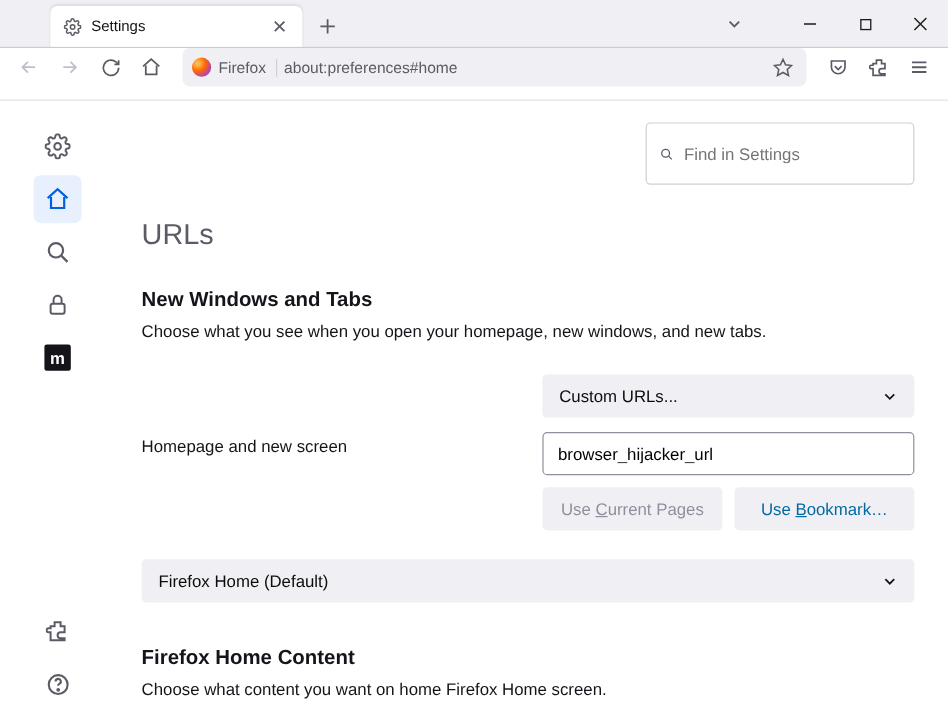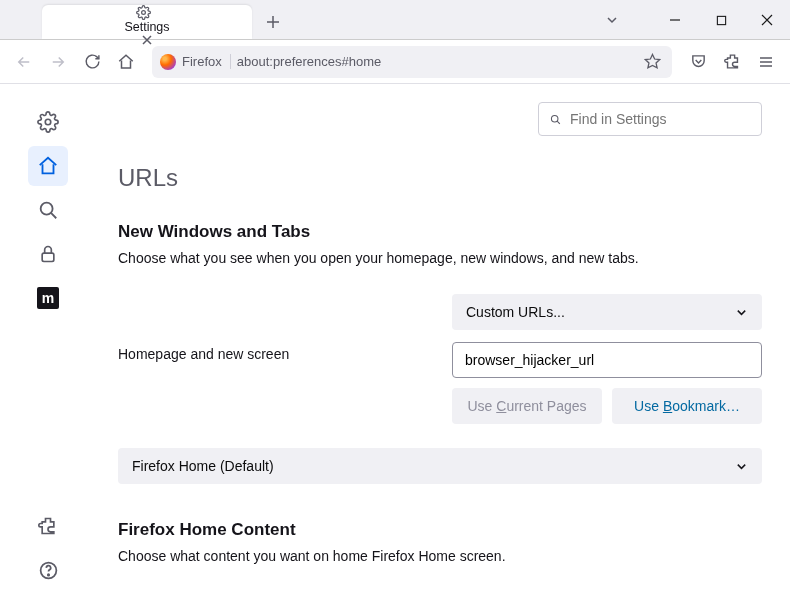--- a/index.html
+++ b/index.html
@@ -1,50 +1,50 @@
 <!DOCTYPE html>
 <html><head>
 <meta charset="utf-8">
 <style>
 * { box-sizing: border-box; margin: 0; padding: 0; }
 body { font-family: "Segoe UI", Arial, sans-serif; font-size: 13px; color: #0c0c0d; width: 790px; height: 602px; background: #fff; overflow: hidden; position: relative; }
 
 
 .titlebar { height: 40px; background: #f0f0f4; display: flex; align-items: flex-end; padding-left: 42px; position: relative; border-bottom: 1px solid #ccc; }
-.tab { height: 34px; background: #fff; border-radius: 6px 6px 0 0; display: flex; align-items: center; padding: 0 10px; min-width: 210px; position: relative; margin-bottom: 0; box-shadow: 0 -1px 2px rgba(0,0,0,0.08); flex-direction: column; }
+.tab { height: 34px; background: #fff; border-radius: 6px 6px 0 0; display: flex; align-items: center; padding: 0 10px; min-width: 210px; position: relative; margin-bottom: 0; box-shadow: 0 -1px 2px rgba(0,0,0,0.08); }
 .tab-icon { width: 16px; height: 16px; display: flex; align-items: center; justify-content: center; margin-right: 8px; }
 .tab-title { flex: 1; font-size: 12.5px; color: #15141a; }
 .tab-close { width: 18px; height: 18px; display: flex; align-items: center; justify-content: center; color: #5b5b66; cursor: pointer; border-radius: 3px; }
 .newtab-btn { width: 30px; height: 30px; display: flex; align-items: center; justify-content: center; color: #5b5b66; margin-left: 6px; margin-bottom: 2px; cursor: pointer; border-radius: 4px; }
 .win-controls { position: absolute; right: 0; top: 0; height: 40px; display: flex; align-items: center; }
 .win-chevron { width: 40px; height: 40px; display: flex; align-items: center; justify-content: center; color: #5b5b66; }
 .win-btn { width: 46px; height: 40px; display: flex; align-items: center; justify-content: center; color: #1b1b1b; cursor: pointer; }
 .win-gap { width: 20px; }
 
 
-.toolbar { height: 44px; display: flex; align-items: center; padding: 0 8px; gap: 2px; border-bottom: 1px solid #e0e0e6; }
+.toolbar { height: 44px; display: flex; align-items: flex-start; padding: 0 8px; gap: 2px; border-bottom: 1px solid #e0e0e6; }
 .tb-btn { width: 32px; height: 32px; display: flex; align-items: center; justify-content: center; color: #5b5b66; border-radius: 4px; cursor: pointer; }
 .tb-btn.disabled { color: #bfbfc9; cursor: default; }
 .urlbar { flex: 1; height: 32px; background: #f0f0f4; border-radius: 6px; display: flex; align-items: center; padding: 0 8px; margin: 0 8px; gap: 6px; }
 .ff-logo { width: 16px; height: 16px; background: radial-gradient(circle at 30% 30%, #ffb84d 10%, #ff6a00 40%, #a23bd4 80%, #4b2fa4 100%); border-radius: 50%; }
 .identity-label { font-size: 13px; color: #5b5b66; padding-right: 8px; border-right: 1px solid #cfcfd8; }
 .url-text { font-size: 13px; color: #5b5b66; flex: 1; }
 .star-btn { width: 24px; height: 24px; display:flex; align-items:center; justify-content:center; color:#5b5b66;}
 
 
 .content { display: flex; height: calc(602px - 84px); }
 .sidebar { width: 96px; padding-top: 18px; display: flex; flex-direction: column; align-items: center; gap: 4px; position: relative; }
 .sb-item { width: 40px; height: 40px; display: flex; align-items: center; justify-content: center; color: #5b5b66; border-radius: 6px; cursor: pointer; }
 .sb-item.active { color: #0060df; background: #e8f0fe; }
 .sb-bottom { position: absolute; bottom: 12px; left: 0; right: 0; display:flex; flex-direction:column; align-items:center; gap:4px;}
 .m-icon { width: 22px; height: 22px; background: #15141a; color:#fff; display:flex; align-items:center; justify-content:center; font-weight:bold; font-size:14px; border-radius:2px;}
 
 .main { flex: 1; padding: 18px 28px 0 22px; overflow: hidden; }
 .search-row { display: flex; justify-content: flex-end; margin-bottom: 28px; }
-.find-box { width: 224px; height: 34px; border: 1px solid #cfcfd8; border-radius: 4px; display: flex; align-items: center; padding: 0 10px; gap: 8px; color: #5b5b66; }
+.find-box { width: 224px; height: 52px; border: 1px solid #cfcfd8; border-radius: 4px; display: flex; align-items: center; padding: 0 10px; gap: 8px; color: #5b5b66; }
 .find-box input { border: none; outline: none; flex: 1; font-size: 14px; color: #5b5b66; background: transparent; }
 
 .heading-row { display: flex; justify-content: space-between; align-items: flex-start; margin-bottom: 30px; }
 h1 { font-size: 24px; font-weight: 400; color: #5b5b66; }
 .restore-btn { background: #f0f0f4; border: none; padding: 9px 16px; font-size: 14px; border-radius: 4px; cursor: pointer; color: #15141a; }
 .section-title { font-size: 17px; font-weight: 600; margin-bottom: 8px; color: #15141a; }
 .section-desc { font-size: 14px; color: #15141a; margin-bottom: 28px; }
 
 .form-row { display: flex; align-items: center; margin-bottom: 12px; }
 .form-label { width: 334px; font-size: 14px; color: #15141a; }

